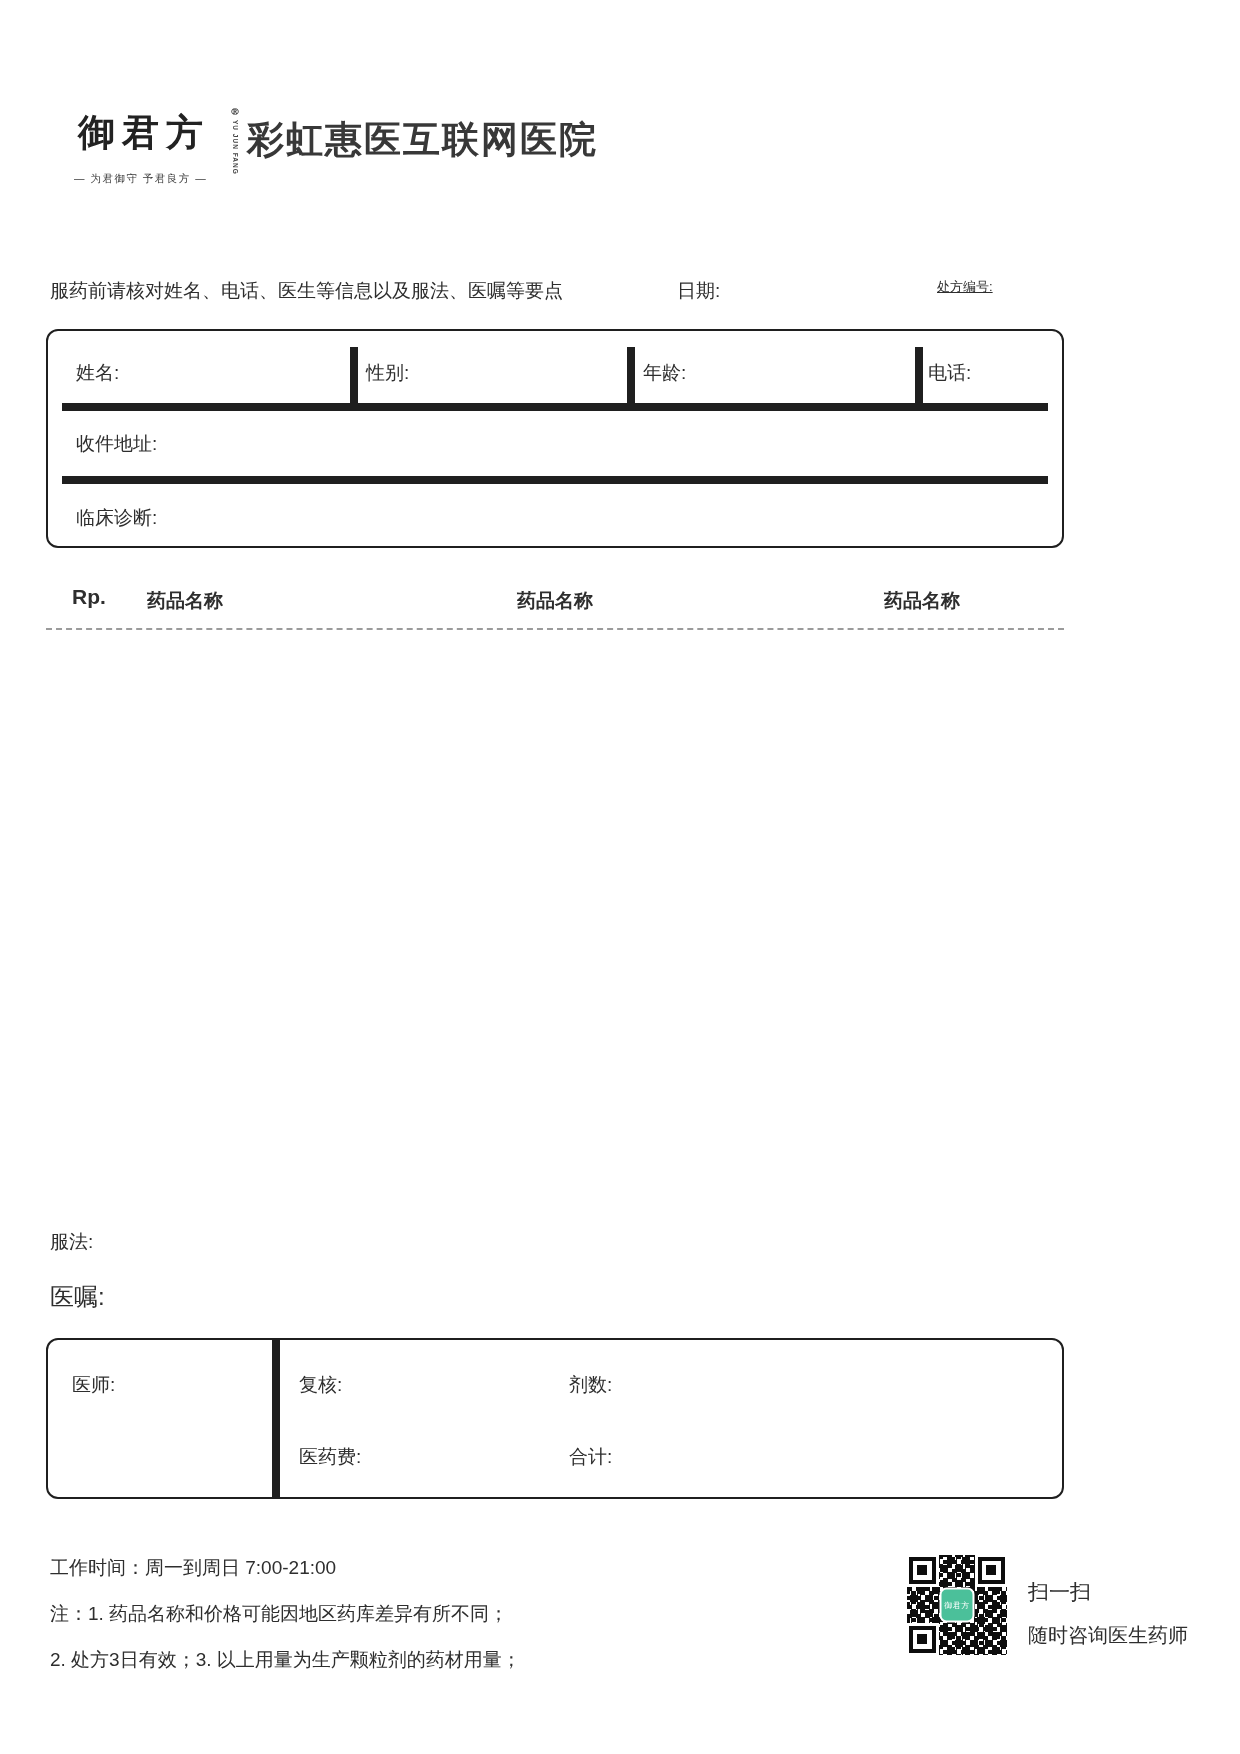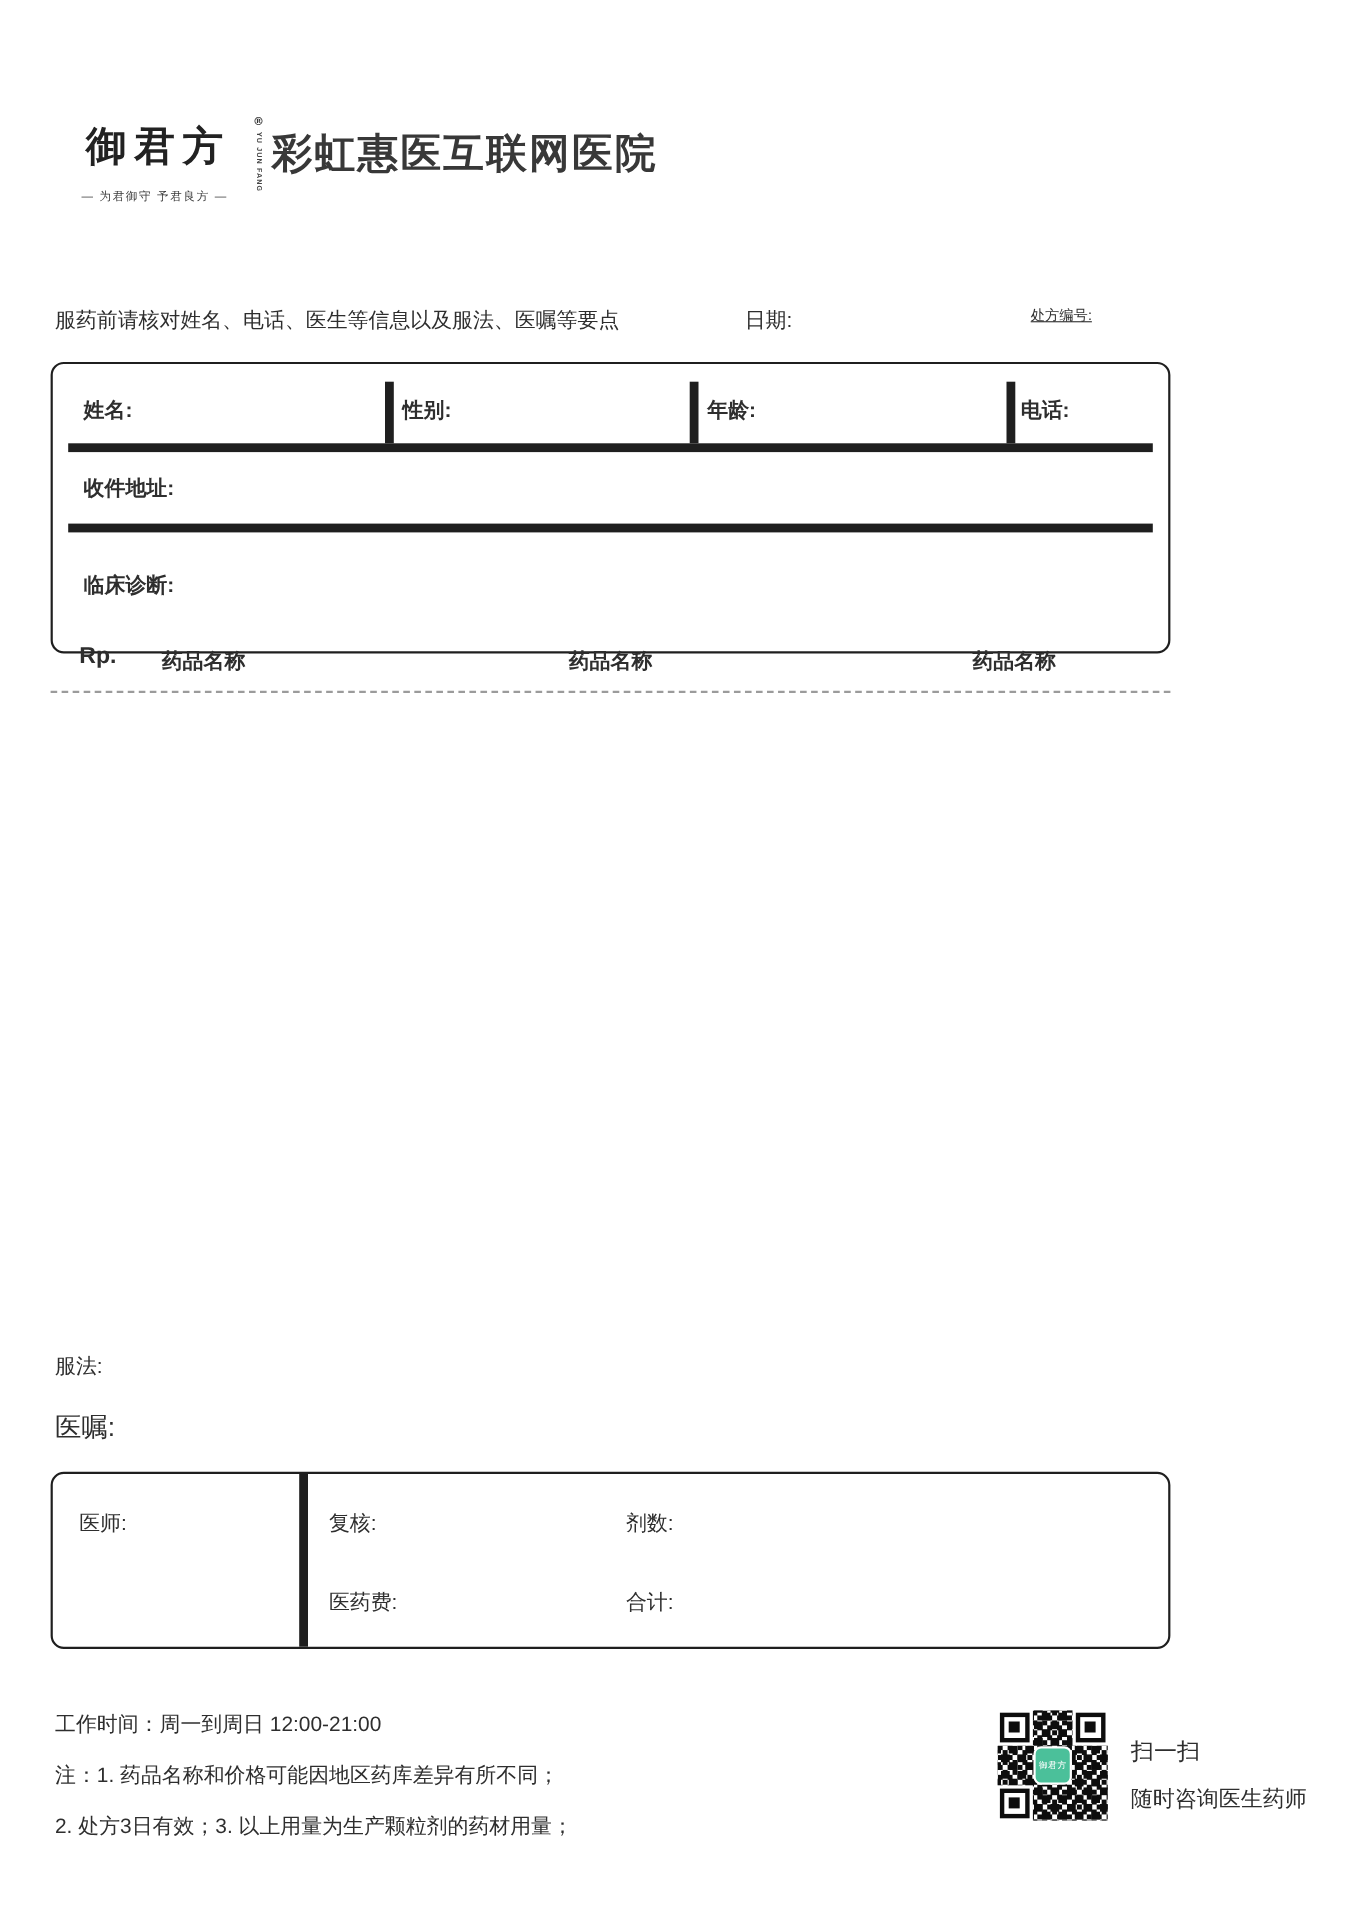--- a/index.html
+++ b/index.html
@@ -22,22 +22,22 @@
   .logo-tagline{margin-top:6px;font-size:10.5px;letter-spacing:1.5px;color:#3a3a3a;white-space:nowrap;}
   .hospital-title{position:absolute;left:235px;top:103px;font-size:37px;font-weight:800;
     letter-spacing:2px;color:#383838;font-family:"DejaVu Sans","Liberation Sans",sans-serif;}
 
   
   .notice-text{position:absolute;left:38px;top:266px;font-size:19px;color:var(--ink);}
   .date-label{position:absolute;left:665px;top:266px;font-size:19px;}
   .rxno-label{position:absolute;left:925px;top:266px;font-size:13px;text-decoration:underline;}
 
   
-  .patient-box{position:absolute;left:38px;top:321px;width:1018px;height:265px;
-    border:2px solid var(--line);border-radius:12px;background:#fff;font-weight:bold;}
+  .patient-box{position:absolute;left:38px;top:321px;width:1018px;height:219px;
+    border:2px solid var(--line);border-radius:12px;background:#fff;}
   .pb-label{position:absolute;font-size:19px;color:var(--ink);white-space:nowrap;}
   .pb-vdiv{position:absolute;width:2px;background:var(--line);top:16px;height:56px;}
   .pb-hline{position:absolute;left:14px;right:14px;height:2px;background:var(--line);}
 
   
   .rp-label{position:absolute;left:60px;top:573px;font-size:21px;color:var(--ink);font-weight:bold;}
   .drug-col{position:absolute;top:576px;font-size:19px;color:var(--ink);font-weight:bold;}
   .dash-line{position:absolute;left:38px;top:620px;width:1018px;border-top:2.5px dashed var(--dash);}
 
   
@@ -96,42 +96,42 @@
     <div class="pb-label" style="left:24px;top:25px;">姓名:</div>
     <div class="pb-label" style="left:314px;top:25px;">性别:</div>
     <div class="pb-label" style="left:591px;top:25px;">年龄:</div>
     <div class="pb-label" style="left:876px;top:25px;">电话:</div>
     <div class="pb-vdiv" style="left:302px;"></div>
     <div class="pb-vdiv" style="left:579px;"></div>
     <div class="pb-vdiv" style="left:867px;"></div>
     <div class="pb-hline" style="top:72px;"></div>
     <div class="pb-label" style="left:24px;top:96px;">收件地址:</div>
     <div class="pb-hline" style="top:145px;"></div>
-    <div class="pb-label" style="left:24px;top:184px;">临床诊断:</div>
+    <div class="pb-label" style="left:24px;top:170px;">临床诊断:</div>
   </div>
 
   <div class="rp-label">Rp.</div>
   <div class="drug-col" style="left:135px;">药品名称</div>
   <div class="drug-col" style="left:505px;">药品名称</div>
   <div class="drug-col" style="left:872px;">药品名称</div>
   <div class="dash-line"></div>
 
   <div class="usage-label">服法:</div>
   <div class="advice-label">医嘱:</div>
 
   <div class="summary-box">
     <div class="sb-vdiv"></div>
     <div class="sb-label" style="left:20px;top:28px;">医师:</div>
     <div class="sb-label" style="left:247px;top:28px;">复核:</div>
     <div class="sb-label" style="left:517px;top:28px;">剂数:</div>
     <div class="sb-label" style="left:247px;top:100px;">医药费:</div>
     <div class="sb-label" style="left:517px;top:100px;">合计:</div>
   </div>
 
-  <div class="hours-line">工作时间：周一到周日 12:00-21:00</div>
+  <div class="hours-line">工作时间：周一到周日 7:00-21:00</div>
   <div class="note-line1">注：1. 药品名称和价格可能因地区药库差异有所不同；</div>
   <div class="note-line2">2. 处方3日有效；3. 以上用量为生产颗粒剂的药材用量；</div>
 
   <div class="qr-wrap">
     <div class="qr">
       <div class="finder tl">
           <div class="dot"></div>
         </div>
       <div class="finder tr">
           <div class="dot"></div>

